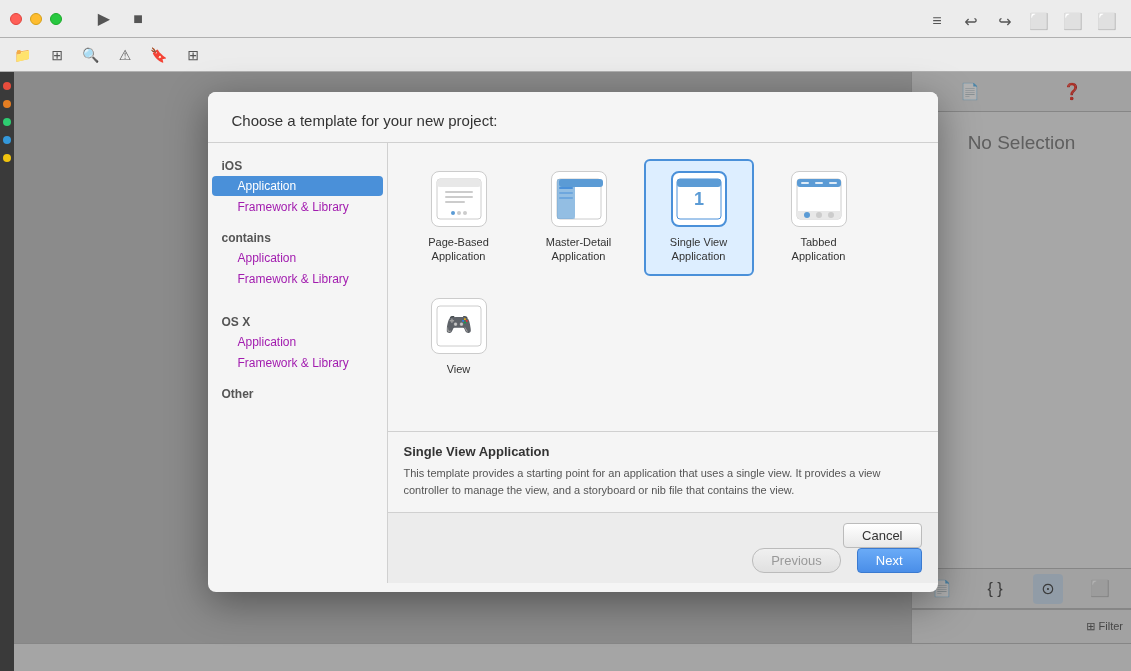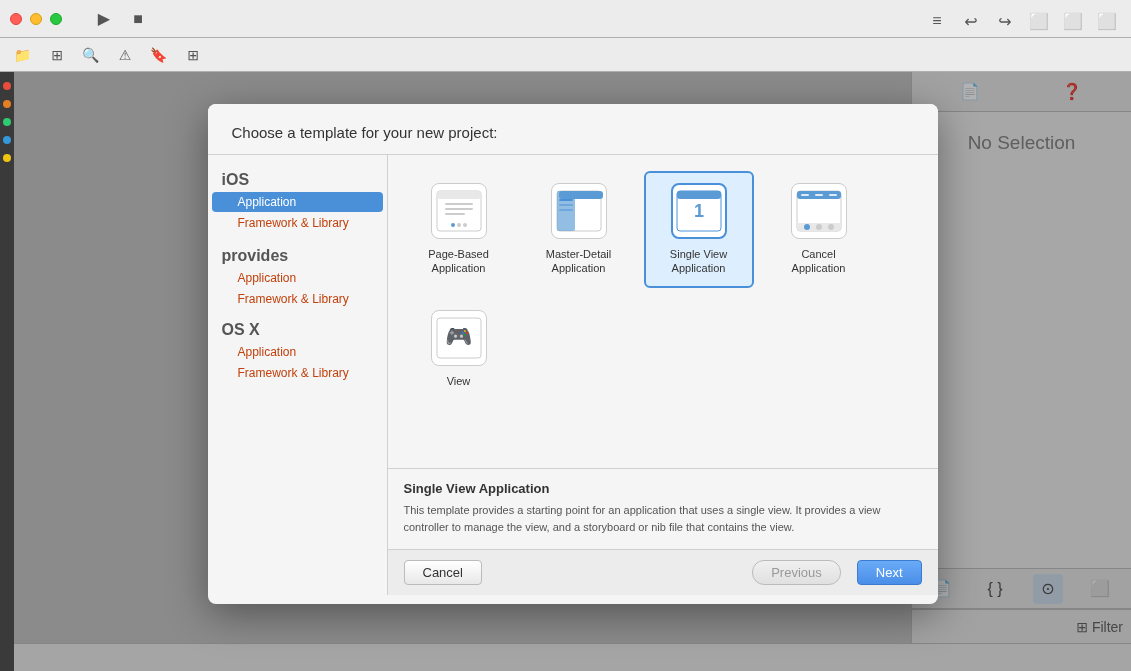--- a/index.html
+++ b/index.html
@@ -133,21 +133,21 @@
     }
 
     
     .dialog-overlay {
       position: absolute;
       top: 0; left: 0; right: 0; bottom: 0;
       background: rgba(0,0,0,0.3);
       display: flex;
       align-items: flex-start;
       justify-content: center;
-      padding-top: 12px;
+      padding-top: 0;
       z-index: 100;
     }
 
     .dialog {
       background: #f5f5f5;
       border-radius: 8px;
       box-shadow: 0 10px 40px rgba(0,0,0,0.4);
       width: 730px;
       min-height: 500px;
       overflow: hidden;
@@ -174,31 +174,31 @@
     .nav-sidebar {
       width: 180px;
       background: #f5f5f5;
       border-right: 1px solid #d0d0d0;
       padding: 10px 0;
       overflow-y: auto;
     }
     .nav-item {
       padding: 3px 14px 3px 26px;
       font-size: 12px;
-      color: #c2410c;
+      color: #a21caf;
       cursor: pointer;
       border-radius: 4px;
       margin: 1px 4px;
     }
     .nav-item.selected {
       background: #4a90d9;
       color: #fff;
     }
     .nav-section-header-top {
-      font-size: 16px;
+      font-size: 12px;
       font-weight: 600;
       color: #555;
       padding: 6px 14px 2px;
     }
 
     
     .template-area {
       flex: 1;
       display: flex;
       flex-direction: column;
@@ -271,20 +271,21 @@
     }
 
     
     .dialog-footer {
       padding: 10px 16px;
       background: #ececec;
       border-top: 1px solid #d0d0d0;
       display: flex;
       align-items: flex-end;
       justify-content: space-between;
+      flex-direction: column;
     }
 
     .btn {
       padding: 4px 18px;
       font-size: 13px;
       border-radius: 4px;
       border: 1px solid #bbb;
       cursor: pointer;
       background: linear-gradient(to bottom, #fff, #e8e8e8);
       color: #333;
@@ -401,28 +402,29 @@
           <span class="dialog-title">Choose a template for your new project:</span>
         </div>
 
         <div class="dialog-body">
 
           <div class="nav-sidebar">
             <div class="nav-section-header-top">iOS</div>
             <div class="nav-item selected">Application</div>
             <div class="nav-item">Framework &amp; Library</div>
 
-            <div class="nav-section-header-top" style="margin-top:8px;">provides</div>
+            <div class="nav-section-header-top" style="margin-top:8px;">contains</div>
             <div class="nav-item">Application</div>
             <div class="nav-item">Framework &amp; Library</div>
 
-            <div class="nav-section-header-top" style="margin-top:6px;">OS X</div>
+            <div class="nav-section-header-top" style="margin-top:20px;">OS X</div>
             <div class="nav-item">Application</div>
             <div class="nav-item">Framework &amp; Library</div>
 
+            <div class="nav-section-header-top" style="margin-top:8px;">Other</div>
           </div>
 
           <div class="template-area">
 
             <div class="template-grid">
 
               <div class="template-item">
                 <div class="template-icon">
                   <svg class="template-svg" viewBox="0 0 48 48" xmlns="http://www.w3.org/2000/svg">
                     <rect x="2" y="4" width="44" height="40" rx="3" fill="#fff" stroke="#ccc"></rect>
@@ -472,21 +474,21 @@
                     <rect x="2" y="36" width="44" height="3" fill="#e8e8e8"></rect>
                     <circle cx="12" cy="40" r="3" fill="#5b9bd5"></circle>
                     <circle cx="24" cy="40" r="3" fill="#ccc"></circle>
                     <circle cx="36" cy="40" r="3" fill="#ccc"></circle>
                     <rect x="2" y="4" width="44" height="8" rx="3" fill="#5b9bd5"></rect>
                     <rect x="6" y="7" width="8" height="2" rx="1" fill="#fff" opacity="0.8"></rect>
                     <rect x="20" y="7" width="8" height="2" rx="1" fill="#fff" opacity="0.8"></rect>
                     <rect x="34" y="7" width="8" height="2" rx="1" fill="#fff" opacity="0.8"></rect>
                   </svg>
                 </div>
-                <span class="template-label">Cancel Application</span>
+                <span class="template-label">Tabbed Application</span>
               </div>
 
               <div class="template-item">
                 <div class="template-icon">
                   <svg class="template-svg" viewBox="0 0 48 48" xmlns="http://www.w3.org/2000/svg">
                     <rect x="2" y="4" width="44" height="40" rx="3" fill="#fff" stroke="#ccc"></rect>
                     <text x="24" y="30" text-anchor="middle" font-size="22">🎮</text>
                   </svg>
                 </div>
                 <span class="template-label">View</span>
@@ -520,21 +522,21 @@
       </div>
       <div class="no-selection-text">No Selection</div>
 
       <div style="margin-top:auto;border-top:1px solid #c0c0c0;">
         <div style="height:40px;background:#e8e8e8;border-bottom:1px solid #c0c0c0;display:flex;align-items:center;justify-content:space-around;padding:0 4px;">
           <button class="right-icon-btn">📄</button>
           <button class="right-icon-btn">{ }</button>
           <button class="right-icon-btn active">⊙</button>
           <button class="right-icon-btn">⬜</button>
         </div>
-        <div style="height:34px;background:#e8e8e8;border-top:1px solid #c0c0c0;display:flex;align-items:center;justify-content:flex-end;padding:0 8px;font-size:14px;color:#666;">
+        <div style="height:34px;background:#e8e8e8;border-top:1px solid #c0c0c0;display:flex;align-items:center;justify-content:flex-end;padding:0 8px;font-size:11px;color:#666;">
           <span>⊞ Filter</span>
         </div>
       </div>
     </div>
 
     <div class="bottom-bar">
     </div>
 
   </div>
 

